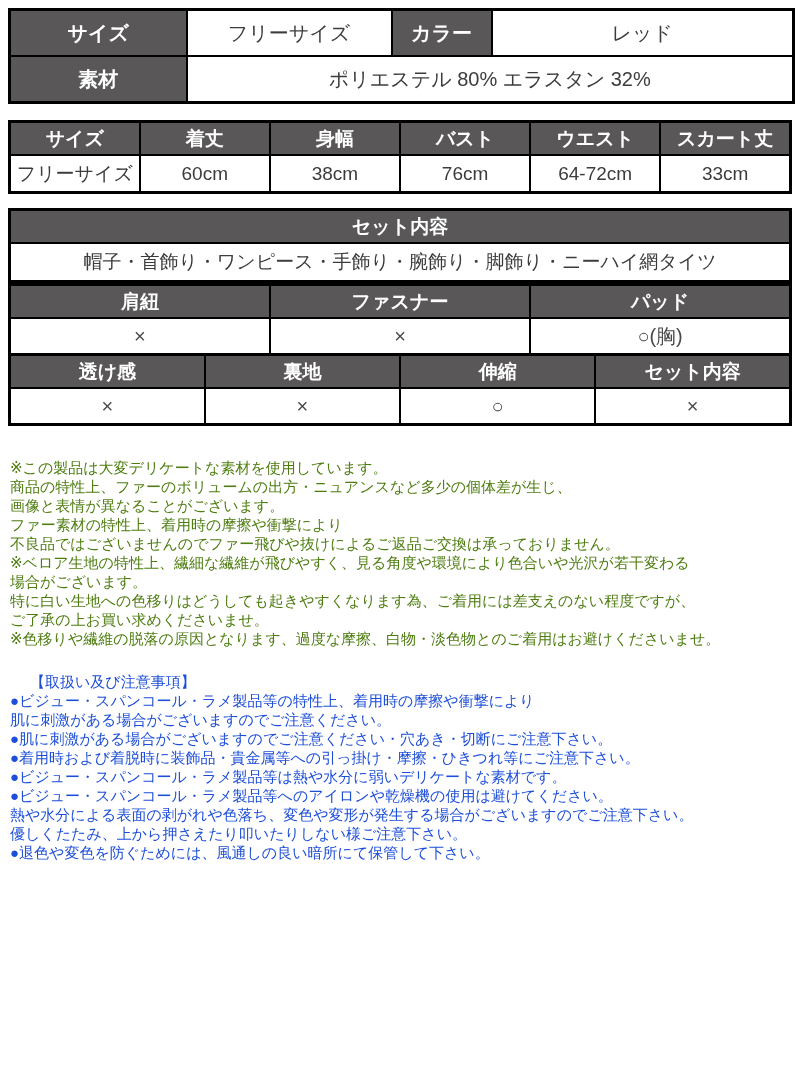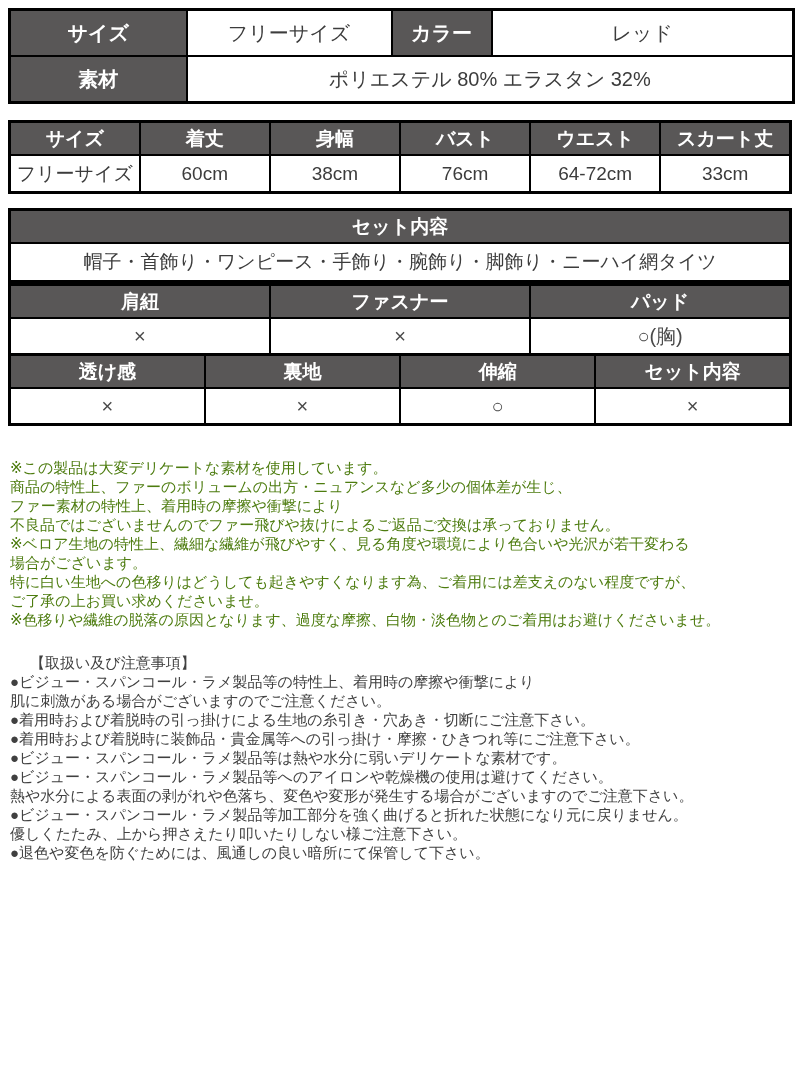--- a/index.html
+++ b/index.html
@@ -56,21 +56,21 @@
     margin: 32px 0 0 10px;
     font-size: 15px;
     line-height: 19px;
     color: #4d7c0f;
     white-space: nowrap;
   }
   .handling {
     margin: 24px 0 0 10px;
     font-size: 15px;
     line-height: 19px;
-    color: #404040;
+    color: #1d4ed8;
     white-space: nowrap;
   }
   .handling-title { padding-left: 20px; }
 </style>
 </head>
 <body>
 
 <div class="page">
 
   <table class="t1">
@@ -154,36 +154,36 @@
         <td class="mark">×</td>
         <td class="mark">○</td>
         <td class="mark">×</td>
       </tr>
     </tbody>
   </table>
 
   <div class="notes">
     <div>※この製品は大変デリケートな素材を使用しています。</div>
     <div>商品の特性上、ファーのボリュームの出方・ニュアンスなど多少の個体差が生じ、</div>
+    <div>画像と表情が異なることがございます。</div>
     <div>ファー素材の特性上、着用時の摩擦や衝撃により</div>
     <div>不良品ではございませんのでファー飛びや抜けによるご返品ご交換は承っておりません。</div>
     <div>※ベロア生地の特性上、繊細な繊維が飛びやすく、見る角度や環境により色合いや光沢が若干変わる</div>
     <div>場合がございます。</div>
     <div>特に白い生地への色移りはどうしても起きやすくなります為、ご着用には差支えのない程度ですが、</div>
     <div>ご了承の上お買い求めくださいませ。</div>
     <div>※色移りや繊維の脱落の原因となります、過度な摩擦、白物・淡色物とのご着用はお避けくださいませ。</div>
   </div>
 
   <div class="handling">
     <div class="handling-title">【取扱い及び注意事項】</div>
     <div>●ビジュー・スパンコール・ラメ製品等の特性上、着用時の摩擦や衝撃により</div>
     <div>肌に刺激がある場合がございますのでご注意ください。</div>
-    <div>●着用時および着脱時の引っ掛けによる生地の糸引き・穴あき・切断にご注意下さい。</div>
+    <div>●肌に刺激がある場合がございますのでご注意ください・穴あき・切断にご注意下さい。</div>
     <div>●着用時および着脱時に装飾品・貴金属等への引っ掛け・摩擦・ひきつれ等にご注意下さい。</div>
     <div>●ビジュー・スパンコール・ラメ製品等は熱や水分に弱いデリケートな素材です。</div>
     <div>●ビジュー・スパンコール・ラメ製品等へのアイロンや乾燥機の使用は避けてください。</div>
     <div>熱や水分による表面の剥がれや色落ち、変色や変形が発生する場合がございますのでご注意下さい。</div>
-    <div>●ビジュー・スパンコール・ラメ製品等加工部分を強く曲げると折れた状態になり元に戻りません。</div>
     <div>優しくたたみ、上から押さえたり叩いたりしない様ご注意下さい。</div>
     <div>●退色や変色を防ぐためには、風通しの良い暗所にて保管して下さい。</div>
   </div>
 
 </div>
 
 </body></html>

